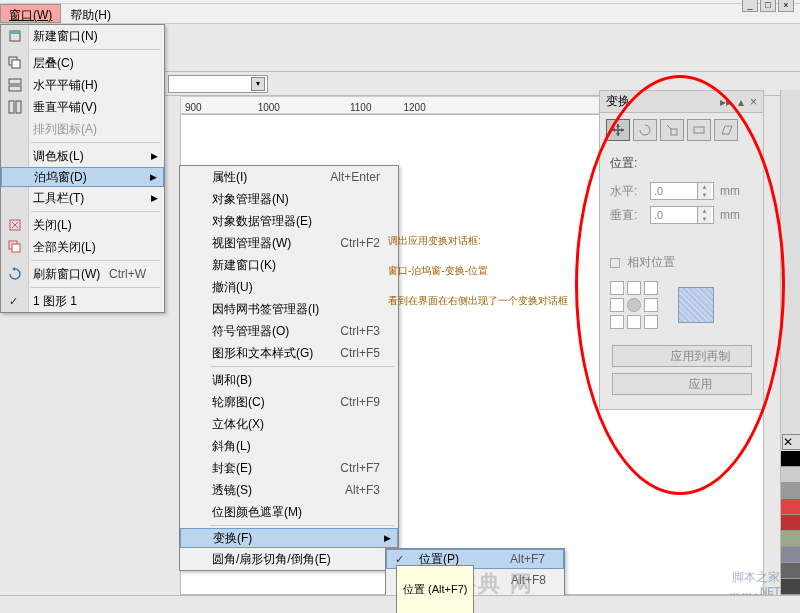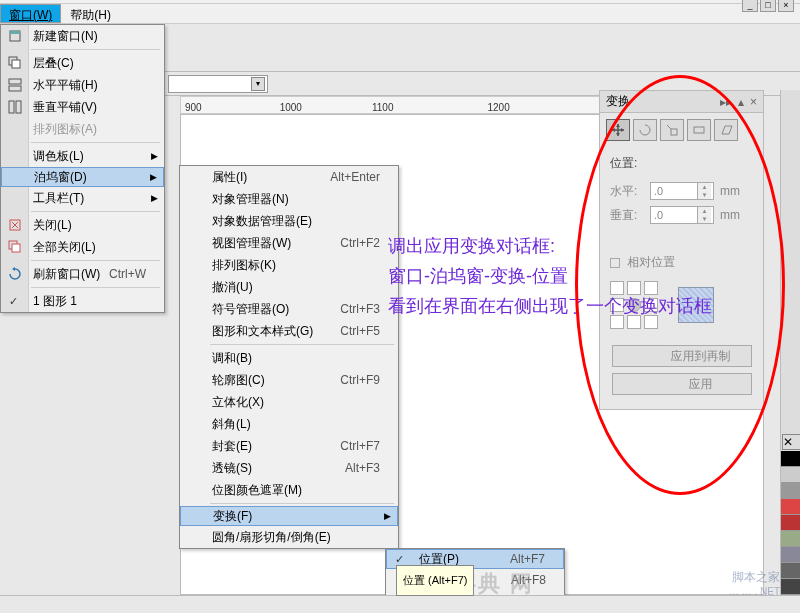--- a/index.html
+++ b/index.html
@@ -4,21 +4,21 @@
 <style>
 * { margin: 0; padding: 0; box-sizing: border-box; font-family: "Microsoft YaHei", SimSun, sans-serif; font-size: 12px; }
 body { background: #e8e8e8; width: 800px; height: 613px; overflow: hidden; position: relative; }
 
 .top-bar { height: 4px; background: #f0f0f0; border-bottom: 1px solid #ccc; position: relative; }
 .window-controls { position: absolute; right: 6px; top: -2px; display: flex; gap: 2px; }
 .win-btn { width: 16px; height: 14px; border: 1px solid #999; background: #ddd; font-size: 9px; text-align: center; line-height: 12px; }
 
 .menubar { background: #f0f0f0; display: flex; border-bottom: 1px solid #ccc; height: 20px; }
 .menubar-item { padding: 2px 8px; cursor: pointer; border: 1px solid transparent; }
-.menubar-item.active { background: #0ea5e9; border: 1px solid #999; }
+.menubar-item.active { background: #fca5a5; border: 1px solid #999; }
 
 .toolbar-area { background: #e8e8e8; height: 48px; border-bottom: 1px solid #bbb; }
 .props-bar { background: #e8e8e8; height: 24px; border-bottom: 1px solid #bbb; padding: 2px 4px; display: flex; gap: 4px; align-items: center; }
 .dropdown-box { width: 100px; height: 18px; border: 1px solid #999; background: #fff; display: flex; align-items: center; justify-content: flex-end; padding-right: 2px; }
 .dropdown-arrow { width: 14px; height: 14px; background: #ddd; border: 1px solid #888; display: flex; align-items: center; justify-content: center; font-size: 8px; }
 
 .ruler { position: absolute; left: 180px; top: 96px; right: 40px; height: 18px; background: #f5f5f5; border: 1px solid #ccc; display: flex; align-items: flex-end; padding: 0 4px; overflow: hidden; }
 .ruler-tick { position: relative; font-size: 10px; color: #333; }
 .ruler-unit { position: absolute; right: 42px; top: 98px; font-size: 11px; }
 
@@ -33,21 +33,21 @@
 .menu-item .shortcut { position: absolute; right: 18px; color: #555; }
 .menu-item.disabled { color: #999; }
 .menu-item.highlight { background: #bcd5ef; border: 1px solid #6b9cd2; height: 20px; }
 .menu-icon { position: absolute; left: 6px; width: 16px; height: 16px; display: flex; align-items: center; justify-content: center; }
 .menu-icon svg { width: 14px; height: 14px; }
 .check-icon { position: absolute; left: 8px; color: #333; font-size: 11px; }
 
 .menu-sub1 { left: 179px; top: 165px; width: 220px; }
 .menu-sub2 { left: 385px; top: 548px; width: 180px; }
 
-.tooltip { position: absolute; left: 396px; top: 565px; background: #ffffe1; border: 1px solid #888; padding: 7px 6px; font-size: 11px; z-index: 50; }
+.tooltip { position: absolute; left: 396px; top: 565px; background: #ffffe1; border: 1px solid #888; padding: 16px 6px; font-size: 11px; z-index: 50; }
 
 .docker { position: absolute; right: 36px; top: 90px; width: 165px; background: #e8e8e8; border: 1px solid #bbb; }
 .docker-header { height: 22px; background: #ddd; display: flex; align-items: center; padding: 0 6px; justify-content: space-between; border-bottom: 1px solid #bbb; }
 .docker-ctrl { display: flex; gap: 6px; font-size: 10px; color: #666; }
 .docker-tabs { display: flex; gap: 3px; padding: 6px; }
 .tab-btn { width: 24px; height: 22px; border: 1px solid #999; background: #ddd; display: flex; align-items: center; justify-content: center; }
 .tab-btn.active { border: 1px solid #666; background: #c8c8c8; }
 .docker-body { padding: 8px 10px; color: #888; }
 .field-row { display: flex; align-items: center; margin: 6px 0; gap: 6px; }
 .field-row label { width: 34px; }
@@ -57,25 +57,25 @@
 .spin-btns div { flex: 1; font-size: 7px; text-align: center; line-height: 8px; background: #eee; }
 .anchor-grid { display: inline-grid; grid-template-columns: repeat(3, 14px); grid-template-rows: repeat(3, 14px); gap: 3px; margin: 10px 0; }
 .anchor-cell { border: 1px solid #aaa; background: #fff; }
 .anchor-cell.sel { background: #c8c8c8; border-radius: 50%; }
 .compass { width: 36px; height: 36px; background: repeating-linear-gradient(45deg, #cad6ef, #cad6ef 2px, #b0c4e4 2px, #b0c4e4 4px); border: 1px solid #89a; margin-left: 20px; display: inline-block; vertical-align: top; position: relative; }
 .action-btn { display: block; width: 140px; height: 22px; margin: 6px auto; border: 1px solid #aaa; background: #e0e0e0; color: #888; padding-left: 38px; }
 
 .color-strip { position: absolute; right: 0; top: 90px; width: 20px; bottom: 18px; background: #ddd; border-left: 1px solid #bbb; display: flex; flex-direction: column; }
 .swatch { width: 100%; height: 16px; border-bottom: 1px solid #999; }
 
-.red-annot { position: absolute; color: #6d28d9; font-size: 18px; }
+.red-annot { position: absolute; color: #a16207; font-size: 10px; }
 .red-circle { position: absolute; border: 3px solid #f00; border-radius: 50% / 60%; pointer-events: none; }
 
 .watermark { position: absolute; right: 20px; bottom: 16px; color: rgba(100,120,160,0.55); font-size: 14px; text-align: right; }
-.watermark .sub { font-size: 10px; color: rgba(100,120,160,0.5); }
+.watermark .sub { font-size: 10px; color: rgba(100,120,160,0.5); font-weight: bold; }
 .chazidian { position: absolute; left: 430px; bottom: 14px; color: rgba(150,150,150,0.45); font-size: 22px; font-weight: bold; letter-spacing: 2px; }
 
 .statusbar { position: absolute; left: 0; right: 0; bottom: 0; height: 18px; background: #e8e8e8; border-top: 1px solid #bbb; }
 </style>
 </head>
 <body>
 
 <div class="top-bar">
   <div class="window-controls">
     <div class="win-btn">_</div>
@@ -92,23 +92,23 @@
 <div class="toolbar-area"></div>
 <div class="props-bar">
   <div style="width:160px"></div>
   <div class="dropdown-box">
       <div class="dropdown-arrow">▾</div>
     </div>
 </div>
 
 <div class="ruler">
   <span class="ruler-tick" style="margin-left:0">900</span>
-  <span class="ruler-tick" style="margin-left:78px">1000</span>
+  <span class="ruler-tick" style="margin-left:56px">1000</span>
   <span class="ruler-tick" style="margin-left:70px">1100</span>
-  <span class="ruler-tick" style="margin-left:94px">1200</span>
+  <span class="ruler-tick" style="margin-left:32px">1200</span>
 </div>
 <span class="ruler-unit">毫米</span>
 
 <div class="canvas"></div>
 
 <div class="menu menu-left">
   <div class="gutter"></div>
   <div class="menu-item">
     <span class="menu-icon">
         <svg viewBox="0 0 14 14">
@@ -208,24 +208,27 @@
       <span>对象管理器(N)</span>
     </div>
   <div class="menu-item">
       <span>对象数据管理器(E)</span>
     </div>
   <div class="menu-item">
       <span>视图管理器(W)</span>
       <span class="shortcut">Ctrl+F2</span>
     </div>
   <div class="menu-item">
-      <span>排列图标(K)</span>
+      <span>新建窗口(K)</span>
     </div>
   <div class="menu-item">
       <span>撤消(U)</span>
+    </div>
+  <div class="menu-item">
+      <span>因特网书签管理器(I)</span>
     </div>
   <div class="menu-item">
       <span>符号管理器(O)</span>
       <span class="shortcut">Ctrl+F3</span>
     </div>
   <div class="menu-item">
       <span>图形和文本样式(G)</span>
       <span class="shortcut">Ctrl+F5</span>
     </div>
   <div class="menu-item sep"></div>

